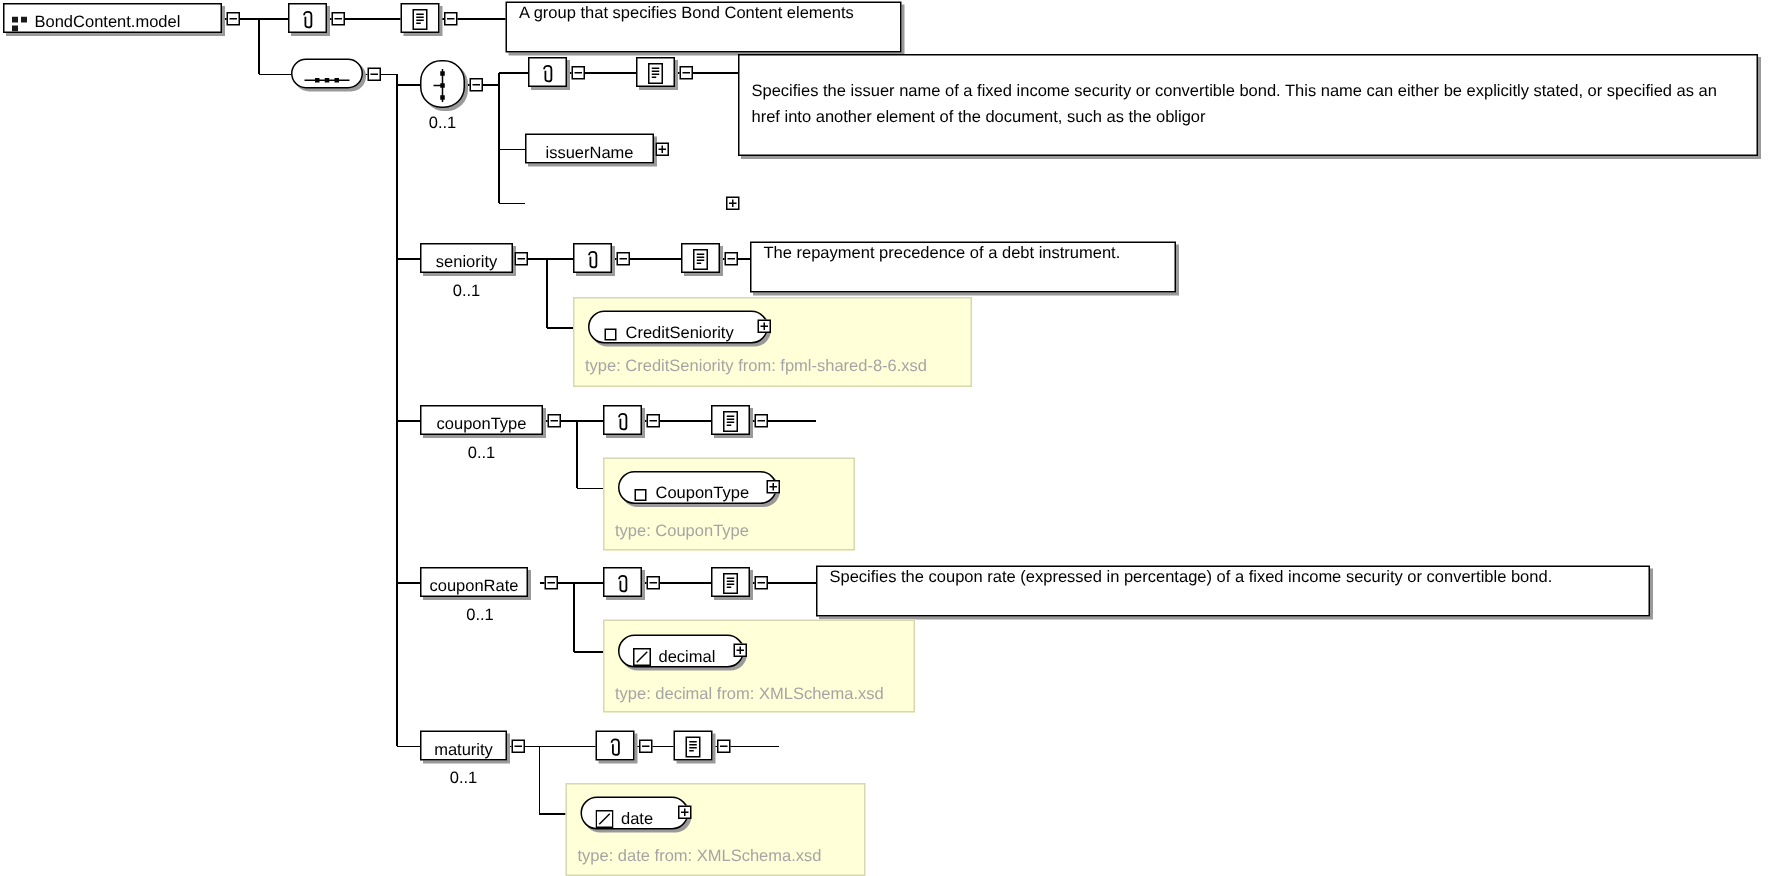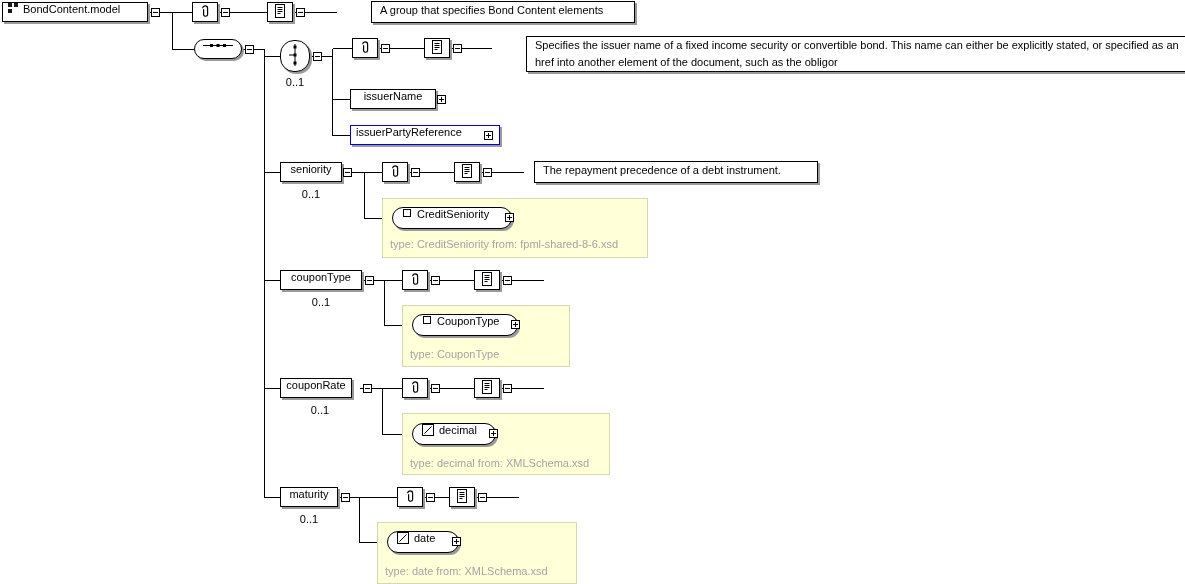--- a/index.html
+++ b/index.html
@@ -4,29 +4,29 @@
 <style>
   * { margin:0; padding:0; box-sizing:border-box; }
   html,body { background:#fff; }
   .canvas {
     position:relative; width:1185px; height:584px; background:#fff;
     font-family:"Liberation Sans", sans-serif; font-size:11px; color:#000; overflow:hidden;
   }
   .wires { position:absolute; left:0; top:0; z-index:0; }
   .node {
     position:absolute; background:#fff; border:1px solid #000;
-    box-shadow:2px 2px 0 #9a9a9a; display:flex; align-items:flex-start; z-index:1;
+    box-shadow:2px 2px 0 #9a9a9a; display:flex; align-items:flex-end; z-index:1;
   }
   .elem { height:20px; padding:0 5px; white-space:nowrap; gap:5px; }
   .elem.center { justify-content:center; }
   .elem.blue { border-color:#0000cc; }
   .iconbox { width:26px; height:20px; justify-content:center; }
   .comp { border-radius:10px; justify-content:center; }
   .choice { border-radius:14px; }
-  .docnote { padding:0 8px; min-height:22px; line-height:17px;margin-left:34px; }
+  .docnote { padding:16px 8px; min-height:22px; line-height:17px; }
   .docnote.nowrap { white-space:nowrap; height:22px; }
   .pm { position:absolute; width:9px; height:9px; background:#fff; border:1px solid #000; z-index:2; }
   .pm::before { content:""; position:absolute; left:1px; top:3px; width:5px; height:1px; background:#000; }
   .pm.plus::after { content:""; position:absolute; left:3px; top:1px; width:1px; height:5px; background:#000; }
   .occurs { position:absolute; z-index:1; text-align:center; }
   .panel { position:absolute; background:#ffffd8; border:1px solid #d8d8b0; z-index:1; }
   .typebox { height:22px; border-radius:11px; gap:5px; padding:0 9px; white-space:nowrap; }
   .typenote { position:absolute; color:#a5a5a5; white-space:nowrap; z-index:2; }
 </style>
 </head>
@@ -138,23 +138,20 @@
   <span class="pm minus" style="left:453px;top:44px"></span>
   <div class="node docnote" style="left:492px;top:36px;width:680px">
     <span>Specifies the issuer name of a fixed income security or convertible bond. This name can either be explicitly stated, or specified as an href into another element of the document, such as the obligor</span>
   </div>
 
   <div class="node elem center" style="left:350px;top:89px;width:86px">
     <span>issuerName</span>
   </div>
   <span class="pm plus" style="left:437px;top:95px"></span>
 
-  <div class="node elem blue" style="left:350px;top:125px;width:150px">
-    <span>issuerPartyReference</span>
-  </div>
   <span class="pm plus" style="left:484px;top:131px"></span>
 
   <div class="node elem center" style="left:280px;top:162px;width:62px">
     <span>seniority</span>
   </div>
   <span class="pm minus" style="left:343px;top:168px"></span>
   <span class="occurs" style="left:280px;top:188px;width:62px">0..1</span>
 
   <div class="node iconbox" style="left:382px;top:162px">
     <svg width="14" height="16">
@@ -222,20 +219,23 @@
         <use href="#i-paperclip"></use>
       </svg>
   </div>
   <span class="pm minus" style="left:431px;top:384px"></span>
   <div class="node iconbox" style="left:474px;top:378px">
     <svg width="14" height="16">
         <use href="#i-doc"></use>
       </svg>
   </div>
   <span class="pm minus" style="left:503px;top:384px"></span>
+  <div class="node docnote nowrap" style="left:544px;top:377px;width:556px">
+    <span>Specifies the coupon rate (expressed in percentage) of a fixed income security or convertible bond.</span>
+  </div>
 
   <div class="panel" style="left:402px;top:413px;width:208px;height:62px"></div>
   <div class="node elem typebox" style="left:412px;top:423px;width:84px">
     <svg width="12" height="12">
         <use href="#i-stype"></use>
       </svg>
     <span>decimal</span>
   </div>
   <span class="pm plus" style="left:489px;top:429px"></span>
   <span class="typenote" style="left:410px;top:457px">type: decimal from: XMLSchema.xsd</span>

